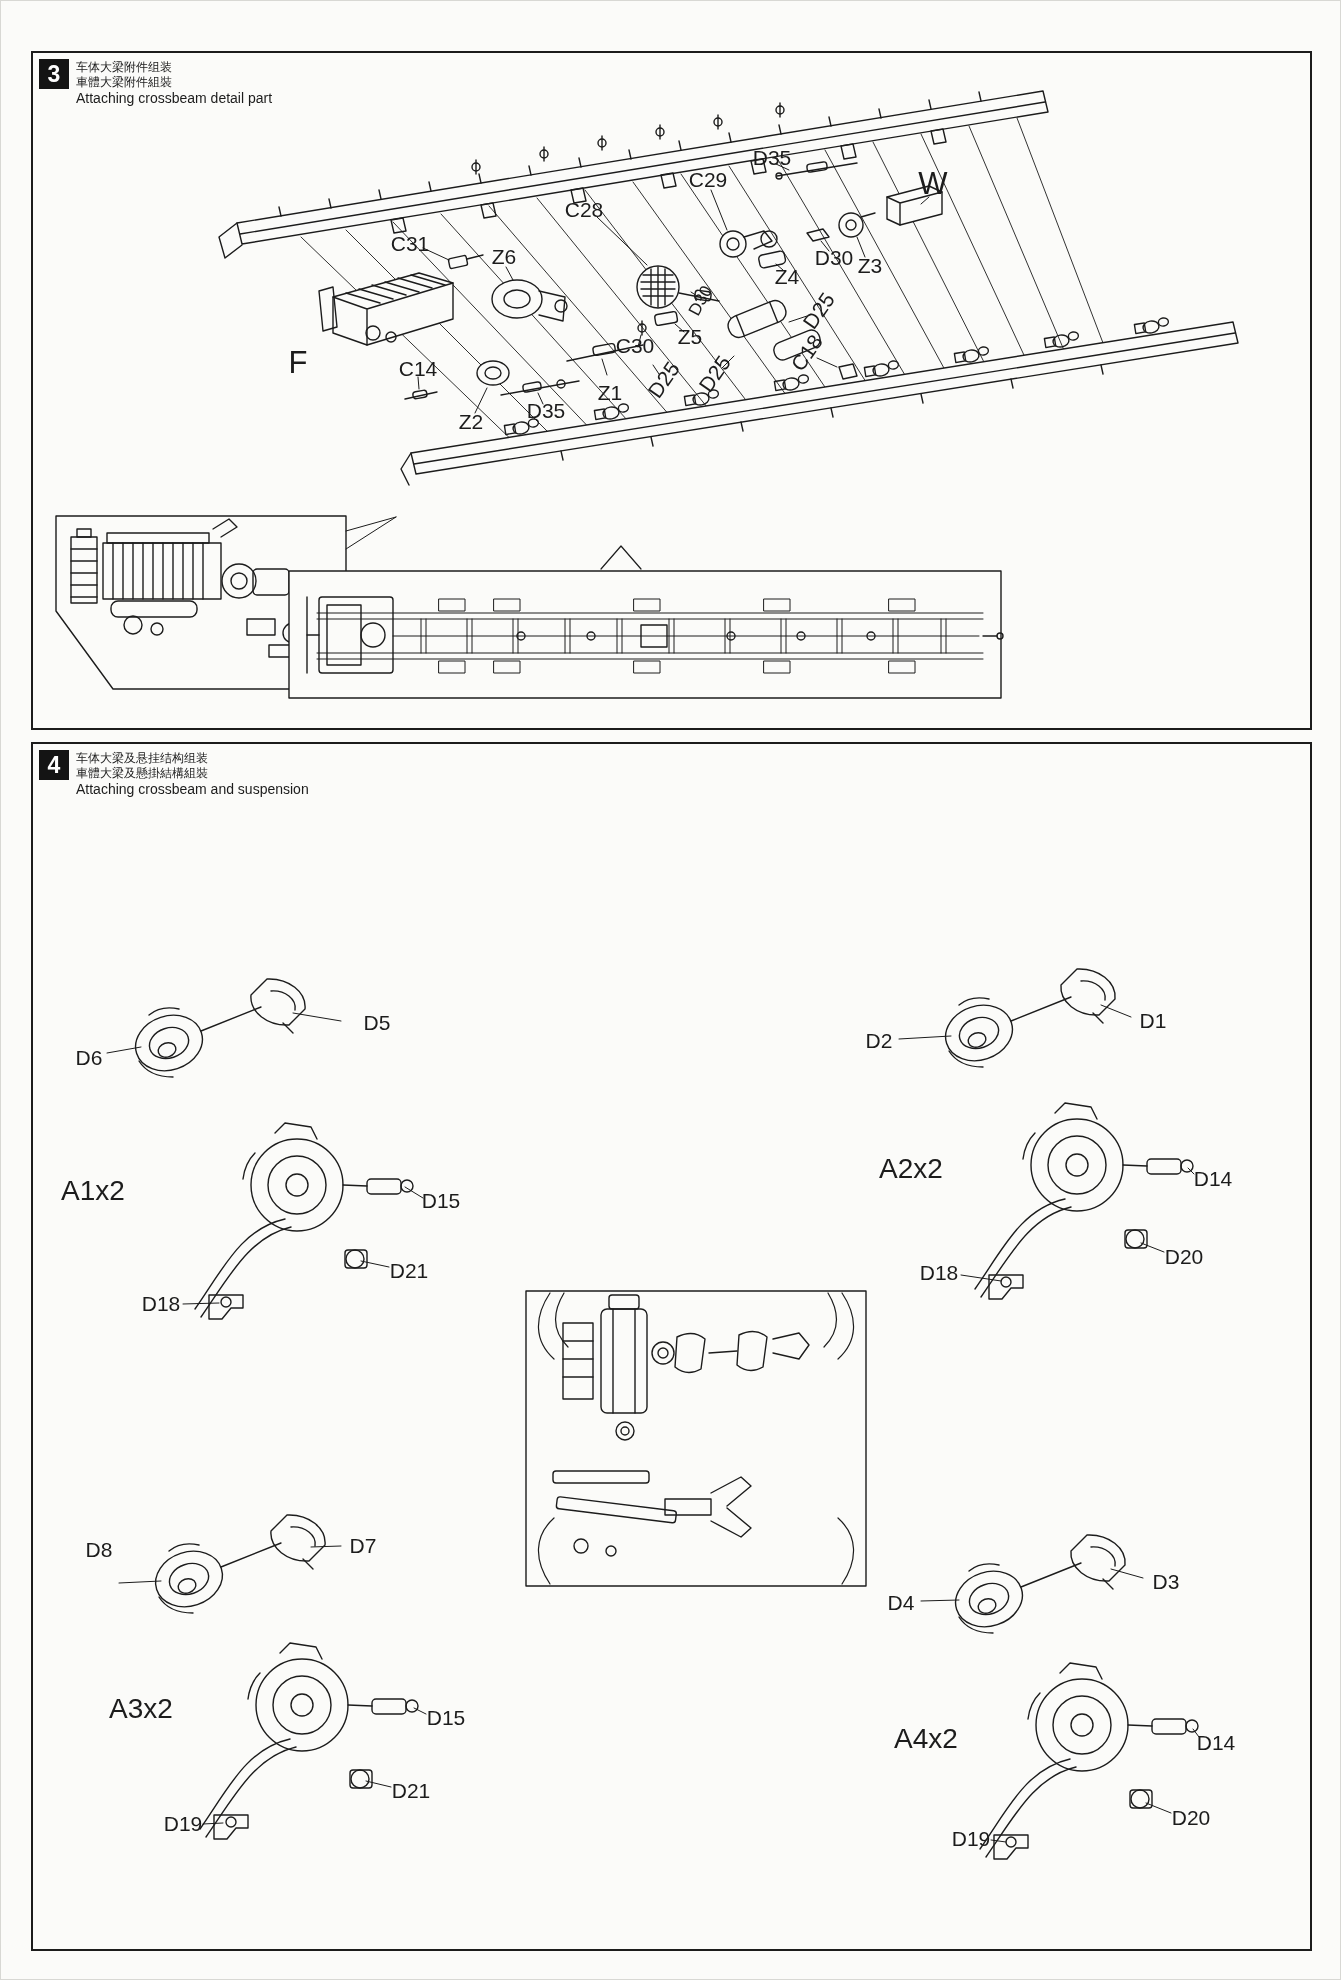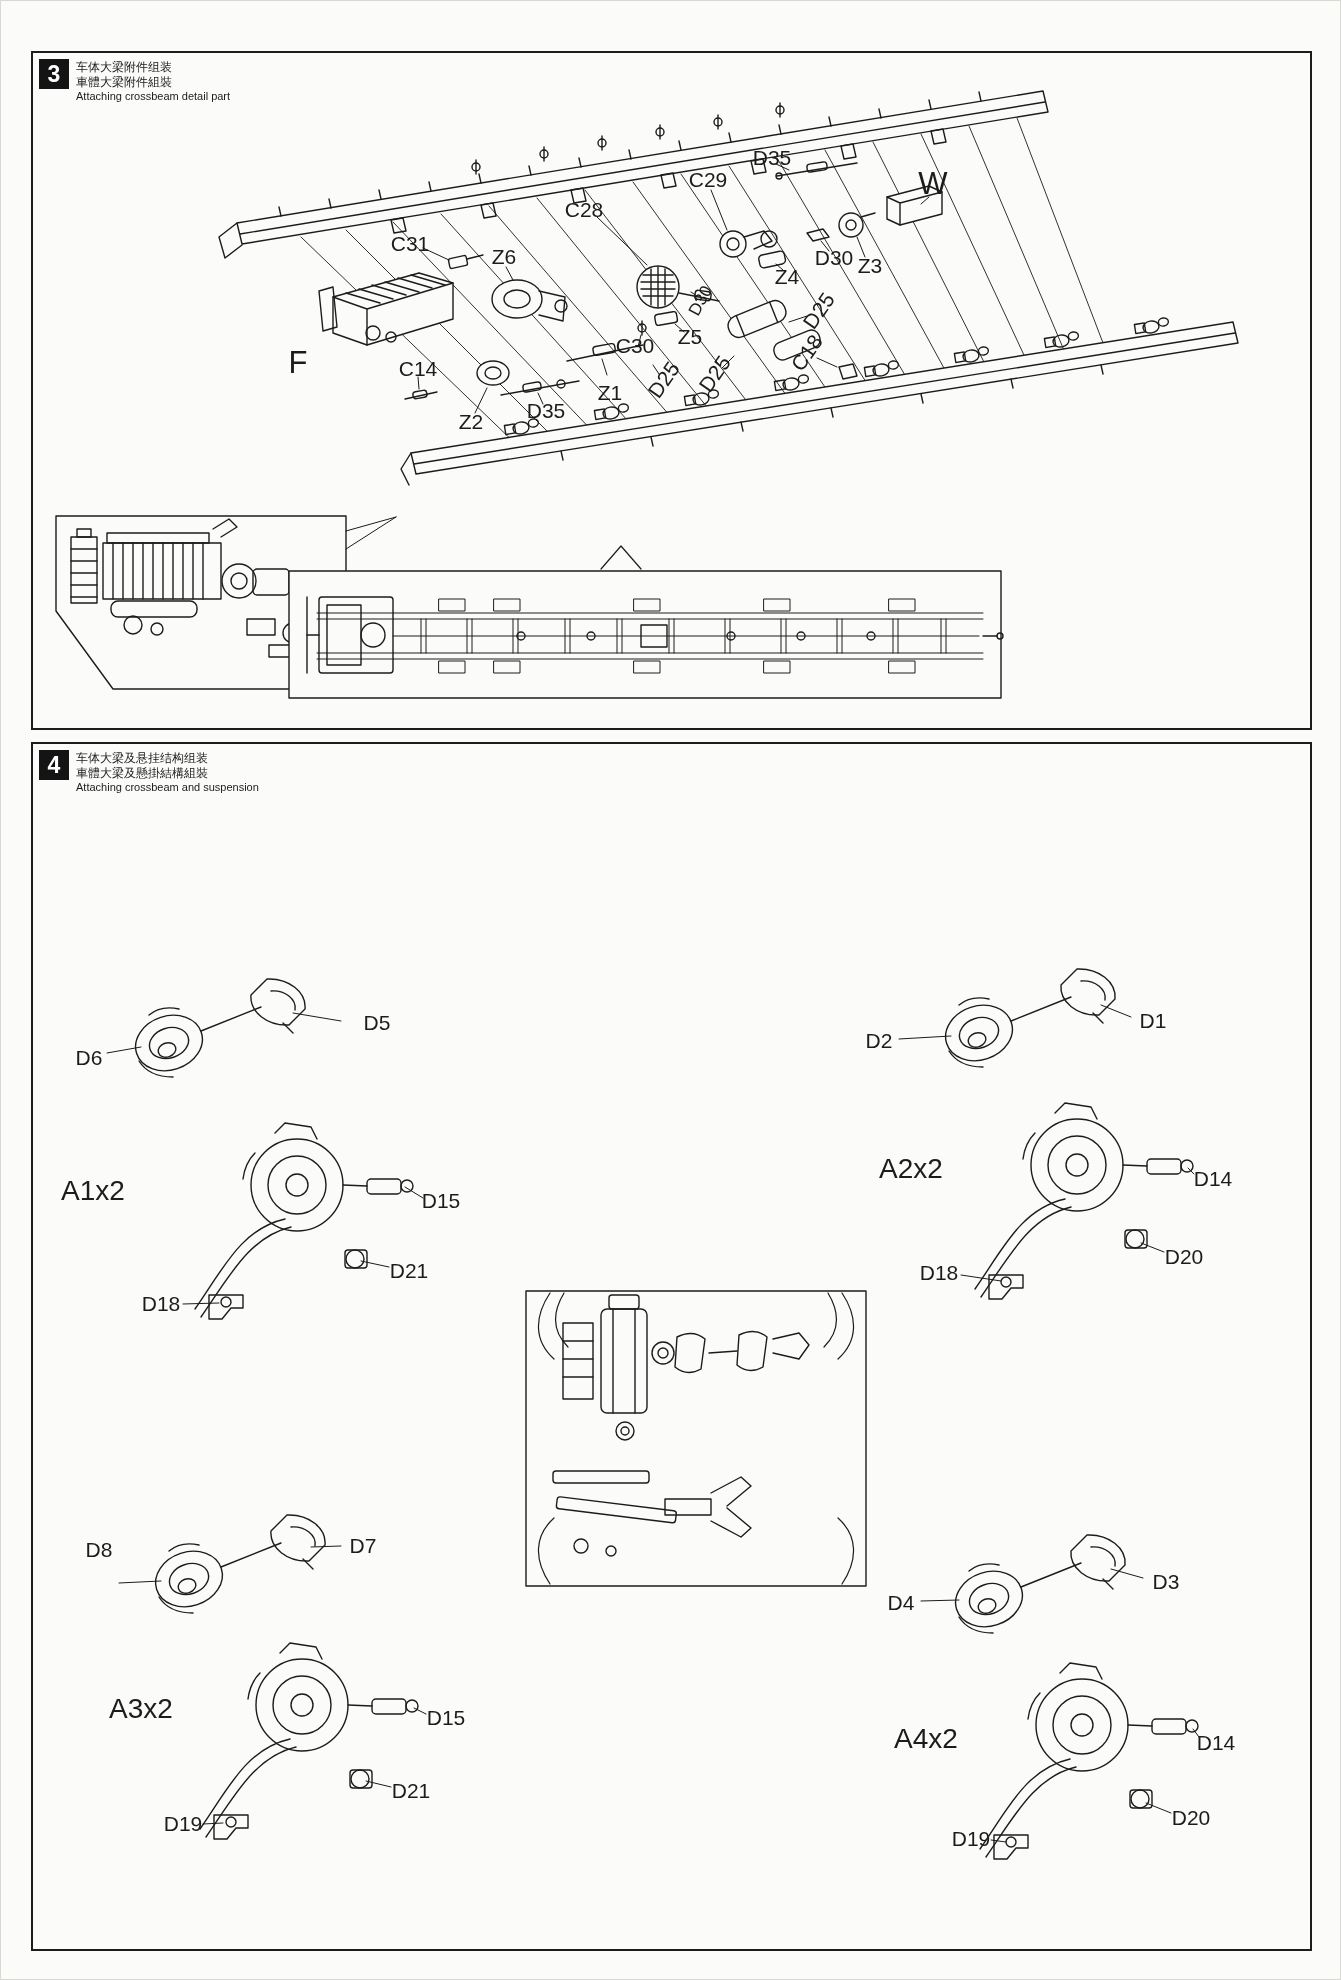--- a/index.html
+++ b/index.html
@@ -7,21 +7,21 @@
         font-family:"Liberation Sans",sans-serif;color:#1c1c1c;overflow:hidden;
         border:1px solid #d8d8d4;box-sizing:border-box;}
   .sec{position:absolute;left:30px;width:1281px;border:2px solid #1c1c1c;box-sizing:border-box;background:transparent;}
   #sec3{top:50px;height:679px;}
   #sec4{top:741px;height:1209px;}
   .step-head{position:absolute;top:6px;left:6px;display:flex;gap:7px;align-items:flex-start;z-index:4;}
   .step-num{width:30px;height:30px;background:#141414;color:#fff;font-size:23px;font-weight:700;
             display:flex;align-items:center;justify-content:center;}
   .titles{display:flex;flex-direction:column;line-height:1.25;padding-top:1px;}
   .cn{font-size:12px;}
-  .en{font-size:11px;}
+  .en{font-size:14px;}
   .lbl{position:absolute;transform:translate(-50%,-50%);font-size:21px;white-space:nowrap;z-index:3;}
   .lbl.big{font-size:31px;}
   .lbl.med{font-size:28px;}
   .lbl.rot{transform:translate(-50%,-50%) rotate(-55deg);}
   .lbl.rot62{transform:translate(-50%,-50%) rotate(-62deg);font-size:17px;}
   .art{position:absolute;left:0;top:0;z-index:1;}
 </style>
 </head>
 <body>
 

